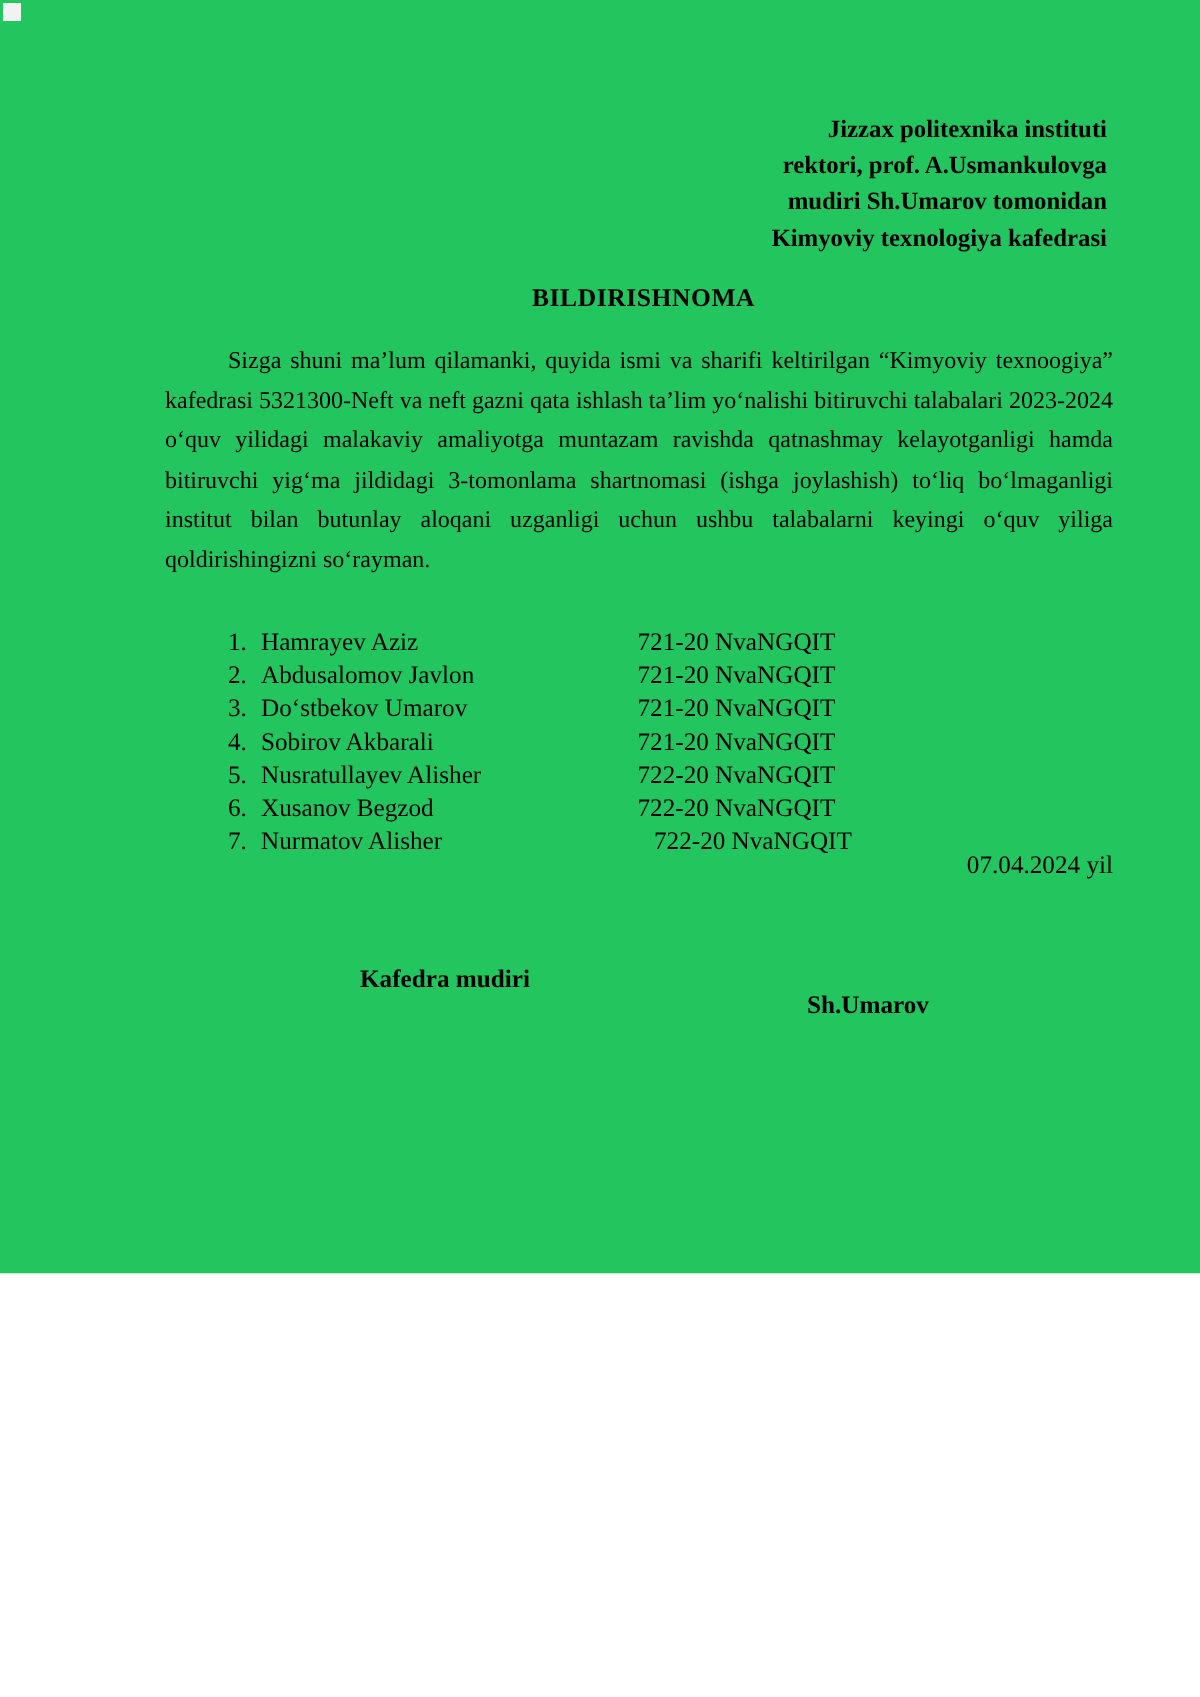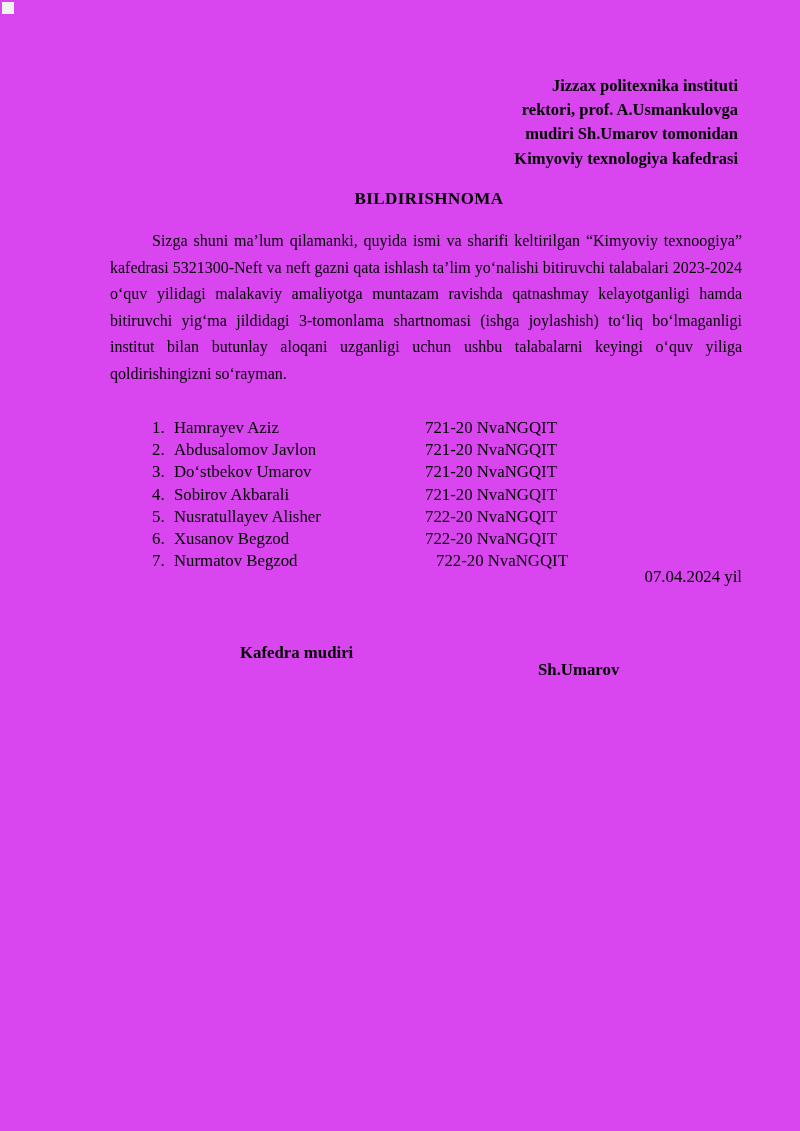--- a/index.html
+++ b/index.html
@@ -7,22 +7,22 @@
     padding: 0;
     background: #ffffff;
   }
   body {
     font-family: "Liberation Serif", "DejaVu Serif", serif;
     color: #000000;
   }
   .page {
     position: relative;
     width: 800px;
-    height: 1131px;
-    background: #d946ef;
+    height: 849px;
+    background: #22c55e;
     overflow: hidden;
   }
   .corner-artifact {
     position: absolute;
     left: 2px;
     top: 2px;
     width: 12px;
     height: 12px;
     background: #f2f2f2;
   }
@@ -173,21 +173,21 @@
       <span class="student-name">Nusratullayev Alisher</span>
       <span class="student-group">722-20 NvaNGQIT</span>
     </div>
     <div class="student-row">
       <span class="student-num">6.</span>
       <span class="student-name">Xusanov Begzod</span>
       <span class="student-group">722-20 NvaNGQIT</span>
     </div>
     <div class="student-row shift-group">
       <span class="student-num">7.</span>
-      <span class="student-name">Nurmatov Begzod</span>
+      <span class="student-name">Nurmatov Alisher</span>
       <span class="student-group">722-20 NvaNGQIT</span>
     </div>
   </div>
 
   <div class="doc-date">07.04.2024 yil</div>
 
   <div class="signature-row">
     <span class="sig-role">Kafedra mudiri</span>
     <span class="sig-name">Sh.Umarov</span>
   </div>

